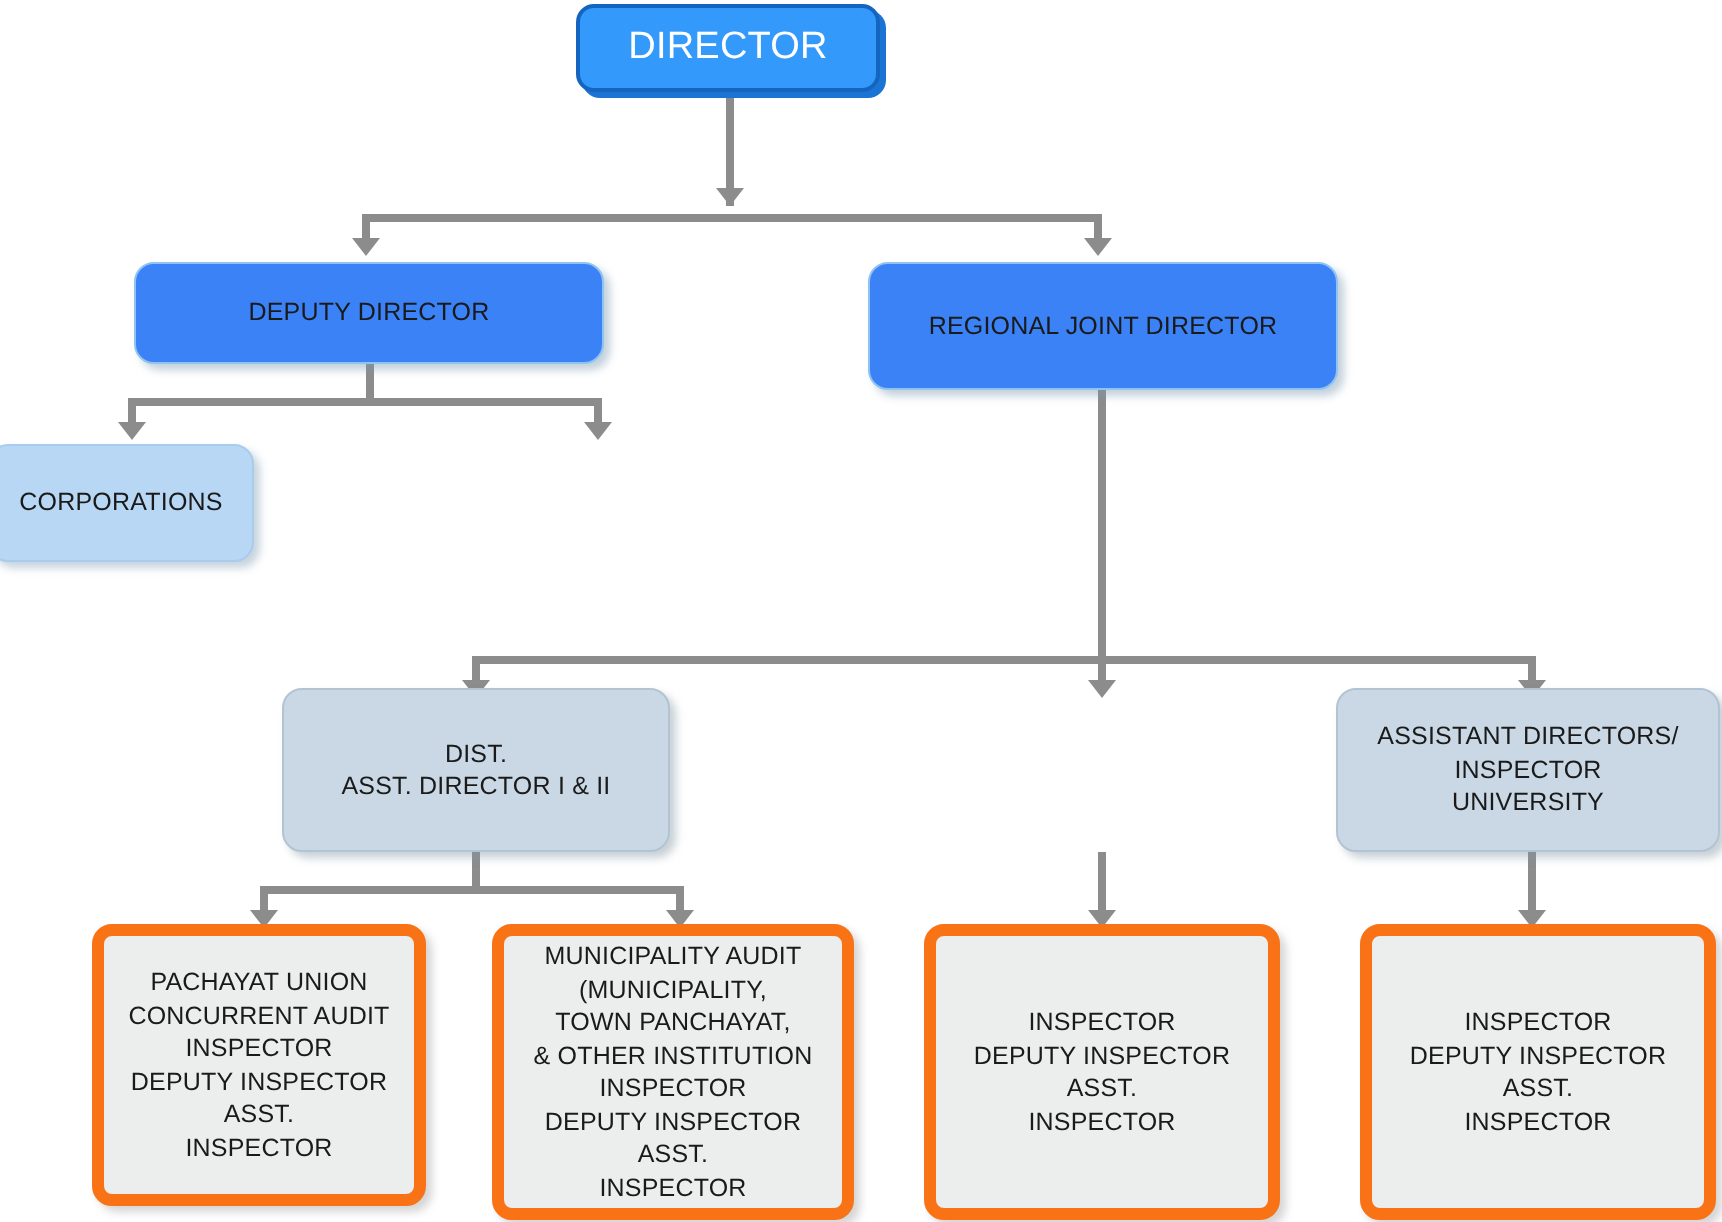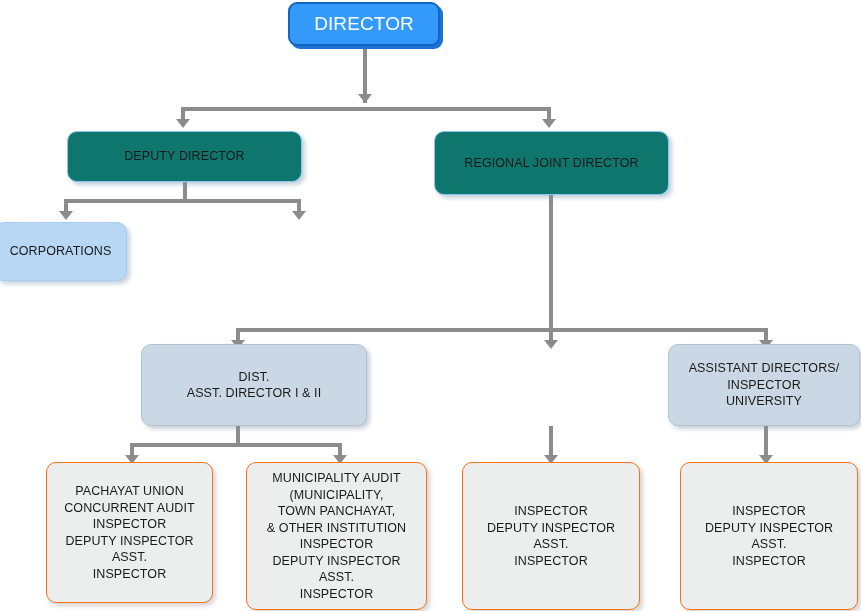--- a/index.html
+++ b/index.html
@@ -44,21 +44,21 @@
     background: #3399fb;
     border: 2px solid #1565c0;
     box-shadow: 3px 3px 0 0 #1b74d4;
     color: #ffffff;
     font-size: 19px;
     border-radius: 9px;
   }
 
   
   .node.lvl-blue {
-    background: #0f766e;
+    background: #3b82f6;
     border: 1px solid #8fc3f2;
     box-shadow: 3px 3px 4px rgba(120,150,175,0.45);
     font-size: 12.5px;
   }
 
   
   .node.lvl-blue-soft {
     background: #b7d7f4;
     border: 1px solid #a7ccee;
     box-shadow: 3px 3px 4px rgba(120,150,175,0.42);
@@ -69,21 +69,21 @@
   .node.lvl-steel {
     background: #c9d8e4;
     border: 1px solid #b2c4d3;
     box-shadow: 3px 3px 4px rgba(130,150,165,0.45);
     font-size: 12.5px;
   }
 
   
   .node.lvl-gray {
     background: #eceded;
-    border: 1px solid #f97316;
+    border: 6px solid #f97316;
     box-shadow: 3px 3px 4px rgba(150,150,150,0.4);
     font-size: 12.5px;
   }
 
   
   .conn {
     position: absolute;
     background: #8c8c8c;
     z-index: 1;
   }
@@ -152,21 +152,21 @@
 
   <div class="node lvl-blue" style="left:434px; top:131px; width:235px; height:64px;">
     <span class="label">REGIONAL JOINT DIRECTOR</span>
   </div>
 
   <div class="node lvl-blue-soft" style="left:-6px; top:222px; width:133px; height:59px;">
     <span class="label">CORPORATIONS</span>
   </div>
 
 
-  <div class="node lvl-steel" style="left:141px; top:344px; width:226px; height:82px;">
+  <div class="node lvl-steel" style="left:141px; top:344px; width:194px; height:82px;">
     <span class="label">DIST.
 ASST. DIRECTOR I &amp; II</span>
   </div>
 
 
   <div class="node lvl-steel" style="left:668px; top:344px; width:192px; height:82px;">
     <span class="label">ASSISTANT DIRECTORS/
 INSPECTOR
 UNIVERSITY</span>
   </div>

